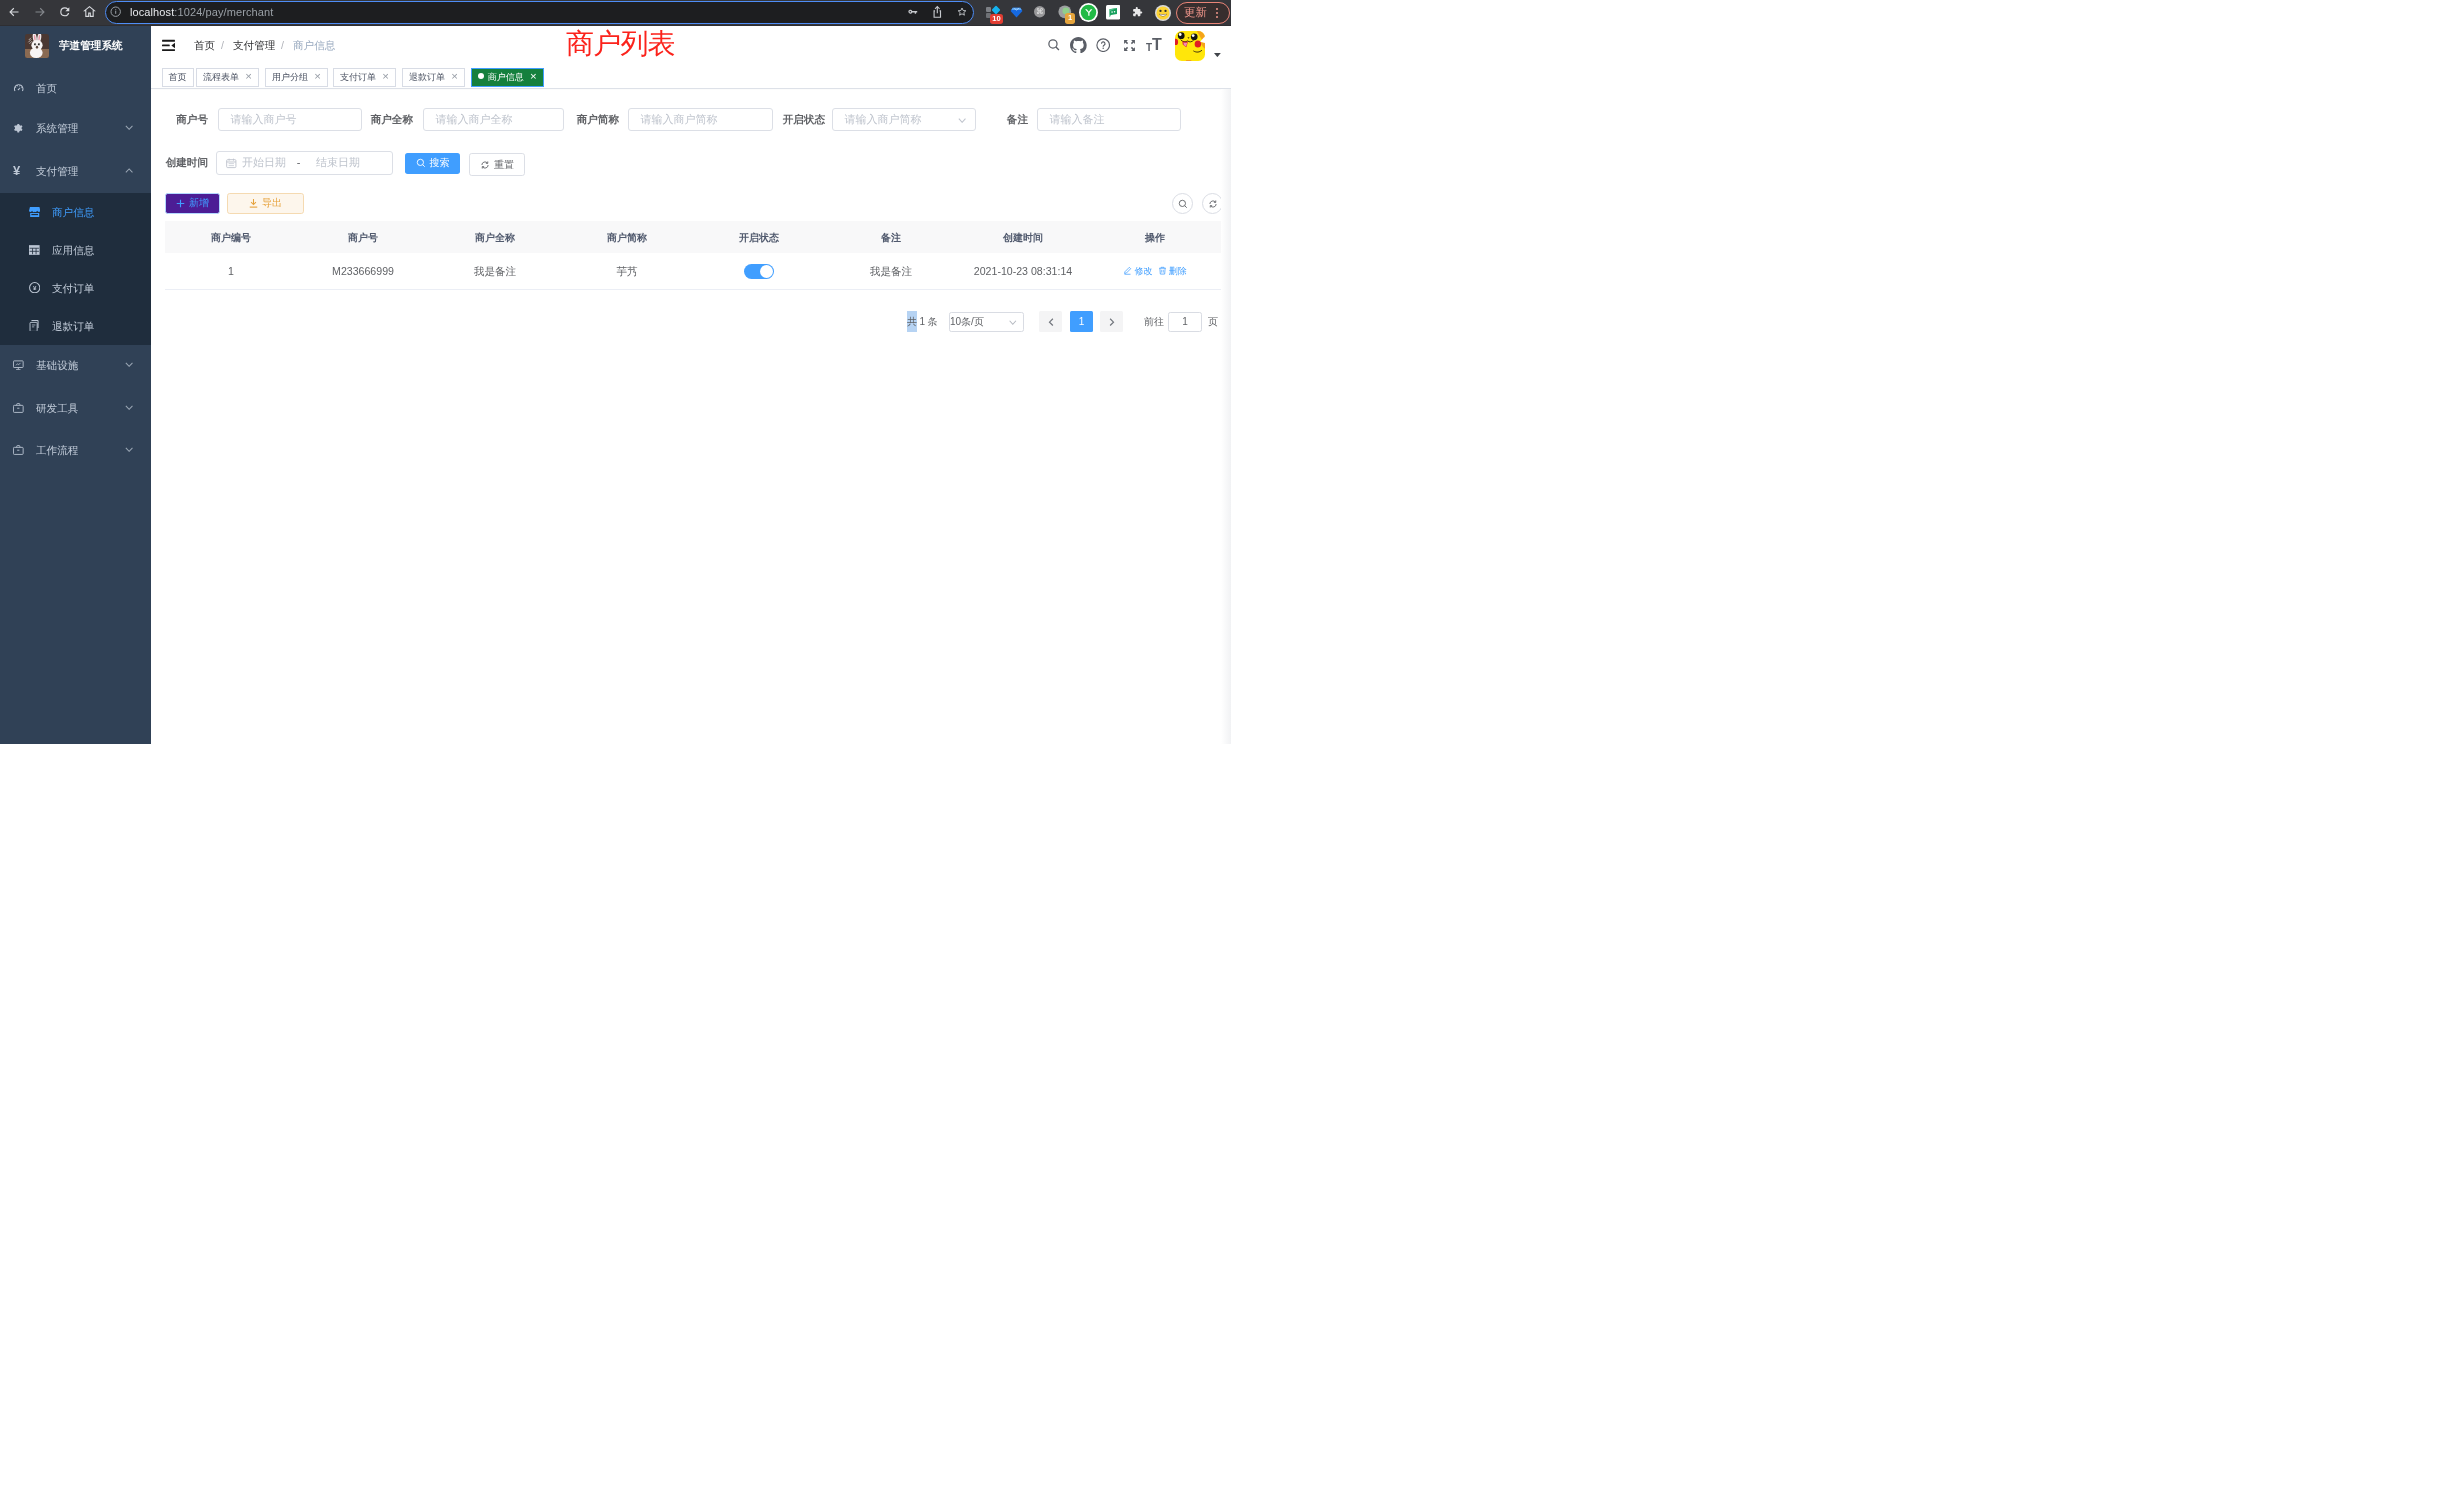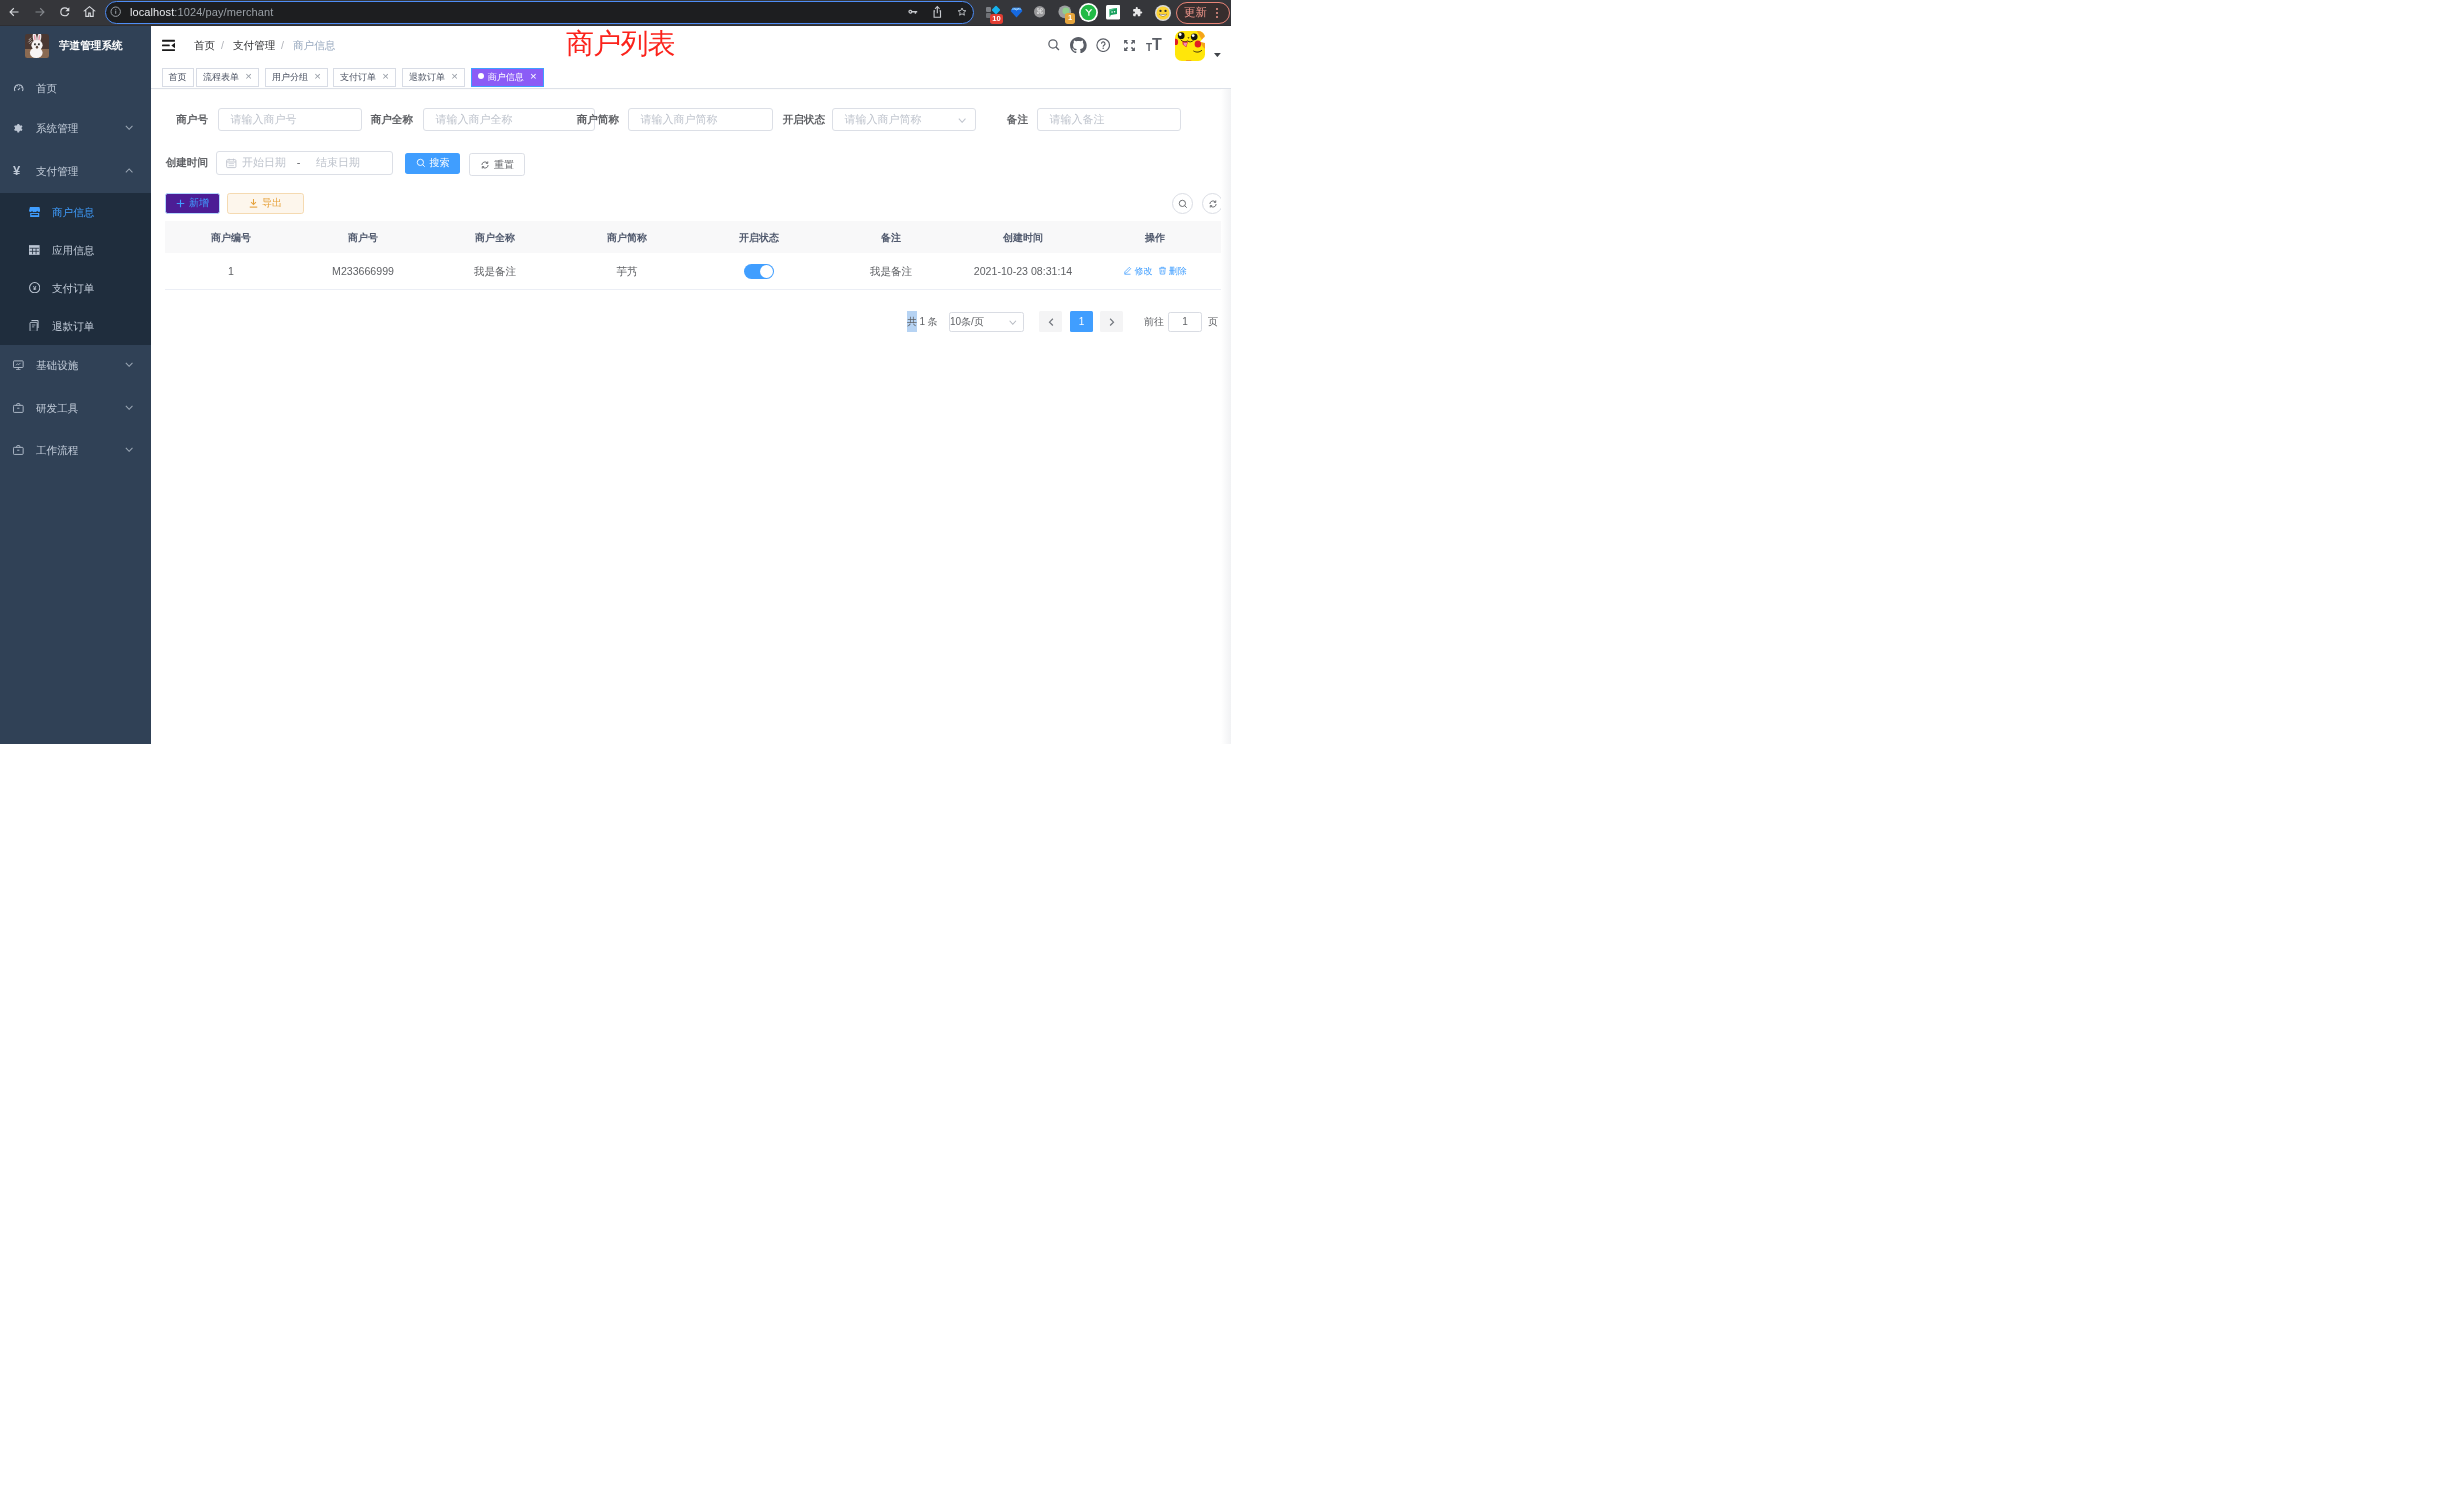--- a/index.html
+++ b/index.html
@@ -24,21 +24,21 @@
   .chev { position:absolute; right:18px; top:50%; margin-top:-3px; }
 
   
   #navbar { position:absolute; left:151px; top:26px; width:1080px; height:39px; background:#fff; border-bottom:0.8px solid #eceef2; }
   .crumb { position:absolute; top:0; height:38px; line-height:38px; font-size:10.6px; }
 
   
   #tags { position:absolute; left:151px; top:64px; width:1080px; height:25px; background:#fff; border-bottom:0.8px solid #dde1e8; box-shadow:0 0.8px 1.5px rgba(0,0,0,.04); }
   .tag { position:absolute; top:3.8px; height:19px; line-height:17.4px; background:#fff; border:0.8px solid #d8dce5; color:#495060; font-size:9px; padding:0 6px; white-space:nowrap; }
   .tag .x { color:#959ba4; font-size:11.4px; margin-left:3.8px; line-height:7.6px; }
-  .tag.active { background:#8b5cf6; border-color:#409eff; color:#fff; }
+  .tag.active { background:#15803d; border-color:#409eff; color:#fff; }
   .tag.active .x { color:#fff; }
 
   
   .flabel { position:absolute; height:23px; line-height:23px; font-size:10.6px; font-weight:700; color:#606266; text-align:right; }
   .finput { position:absolute; height:23px; border:0.8px solid #dcdfe6; border-radius:3px; background:#fff; }
   .ph { position:absolute; left:11.4px; top:0; height:21px; line-height:21px; font-size:11px; color:#bfc4cd; white-space:nowrap; }
 
   
   .btn { position:absolute; border-radius:2.7px; font-size:10px; display:flex; align-items:center; justify-content:center; }
 
@@ -338,21 +338,21 @@
   <div class="tag" style="left:182px">支付订单 <span class="x">×</span></div>
   <div class="tag" style="left:251px">退款订单 <span class="x">×</span></div>
   <div class="tag active" style="left:320px"><span style="display:inline-block;width:6px;height:6px;border-radius:50%;background:#fff;margin-right:3.8px;vertical-align:0.4px"></span>商户信息 <span class="x">×</span></div>
 </div>
 
 <div class="flabel" style="left:152px;top:108px;width:56px">商户号</div>
 <div class="finput" style="left:218px;top:108px;width:144px">
     <div class="ph">请输入商户号</div>
   </div>
 <div class="flabel" style="left:357px;top:108px;width:56px">商户全称</div>
-<div class="finput" style="left:423px;top:108px;width:172px">
+<div class="finput" style="left:423px;top:108px;width:141px">
     <div class="ph">请输入商户全称</div>
   </div>
 <div class="flabel" style="left:563px;top:108px;width:56px">商户简称</div>
 <div class="finput" style="left:628px;top:108px;width:145px">
     <div class="ph">请输入商户简称</div>
   </div>
 <div class="flabel" style="left:769px;top:108px;width:56px">开启状态</div>
 <div class="finput" style="left:832px;top:108px;width:144px">
     <div class="ph">请输入商户简称</div>
   <svg class="abs" style="right:9px;top:9px" width="8.3" height="5.3" viewBox="0 0 12 8">

